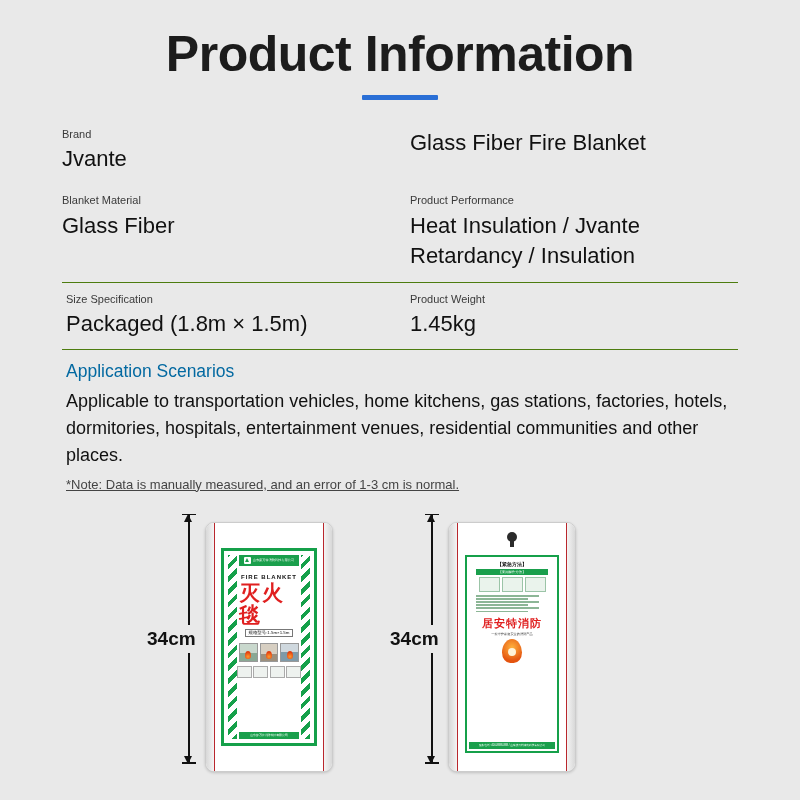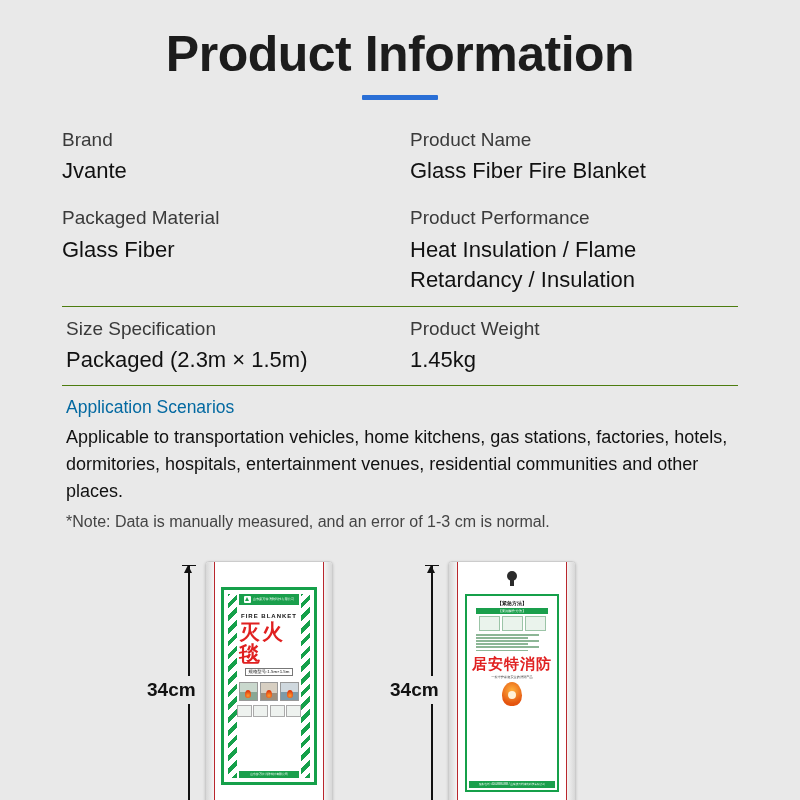--- a/index.html
+++ b/index.html
@@ -53,21 +53,21 @@
   }
   .spec-col {
     flex: 1 1 50%;
     padding-right: 10px;
     box-sizing: border-box;
   }
   .spec-col.right {
     padding-left: 10px;
   }
   .spec-label {
-    font-size: 19px;
+    font-size: 11px;
     color: #3a3a3a;
     line-height: 1.5;
   }
   .spec-value {
     font-size: 22px;
     color: #111;
     line-height: 1.38;
     margin-top: 2px;
   }
   .spec-block-label {
@@ -80,46 +80,47 @@
     font-size: 18px;
     color: #111;
     line-height: 1.5;
     margin-top: 3px;
     padding-left: 4px;
   }
   .indent {
     padding-left: 4px;
   }
   .note {
-    font-size: 16px;
+    font-size: 13px;
     color: #444;
     margin-top: 8px;
     padding-left: 4px;
     padding-bottom: 6px;
+    text-decoration: underline;
   }
 
   
   .products {
     position: relative;
     margin-top: 4px;
     height: 290px;
   }
   .prod {
     position: absolute;
     top: 10px;
   }
   .prod.one { left: 205px; }
   .prod.two { left: 448px; }
 
   .bag {
     position: relative;
     width: 128px;
     height: 250px;
     background: #ffffff;
-    border-radius: 4px;
+    border-radius: 9px;
     box-sizing: border-box;
     border: 1px solid #cccccc;
     box-shadow: 0 1px 3px rgba(0,0,0,0.18);
     overflow: hidden;
   }
   .bag::before {
     content: "";
     position: absolute;
     left: 0; top: 0; bottom: 0;
     width: 8px;
@@ -330,21 +331,21 @@
     gap: 1.6px;
   }
   .textblk .ln {
     height: 1.5px;
     background: #2d7a3f;
     opacity: 0.55;
   }
   .textblk .ln.s { width: 72%; }
   .textblk .ln.m { width: 88%; }
   .back-title {
-    font-size: 15px;
+    font-size: 11px;
     font-weight: bold;
     color: #e02020;
     letter-spacing: 1px;
     margin-top: 4px;
     font-family: Liberation Serif, serif;
   }
   .back-sub {
     font-size: 3.2px;
     color: #333;
     margin-top: 1px;
@@ -371,21 +372,21 @@
     background: #1a9f4c;
     color: #fff;
     font-size: 2.7px;
     text-align: center;
     padding: 1.4px 0;
   }
 
   
   .dim-v {
     position: absolute;
-    top: 14px;
+    top: 2px;
     width: 52px;
     height: 250px;
   }
   .dim-v .line {
     position: absolute;
     left: 40px;
     top: 0; bottom: 0;
     width: 1.5px;
     background: #111;
   }
@@ -439,40 +440,39 @@
   <div class="title-rule"></div>
 
   <div class="specs">
 
     <div class="spec-row">
       <div class="spec-col">
         <div class="spec-label">Brand</div>
         <div class="spec-value">Jvante</div>
       </div>
       <div class="spec-col right">
-        <div class="spec-label">Product Name</div>
         <div class="spec-value">Glass Fiber Fire Blanket</div>
       </div>
     </div>
 
     <div class="spec-row">
       <div class="spec-col">
-        <div class="spec-label">Packaged Material</div>
+        <div class="spec-label">Blanket Material</div>
         <div class="spec-value">Glass Fiber</div>
       </div>
       <div class="spec-col right">
         <div class="spec-label">Product Performance</div>
-        <div class="spec-value">Heat Insulation / Flame Retardancy / Insulation</div>
+        <div class="spec-value">Heat Insulation / Jvante Retardancy / Insulation</div>
       </div>
     </div>
 
     <div class="spec-row divider">
       <div class="spec-col indent">
         <div class="spec-label">Size Specification</div>
-        <div class="spec-value">Packaged (2.3m × 1.5m)</div>
+        <div class="spec-value">Packaged (1.8m × 1.5m)</div>
       </div>
       <div class="spec-col right">
         <div class="spec-label">Product Weight</div>
         <div class="spec-value">1.45kg</div>
       </div>
     </div>
 
     <div class="spec-row divider" style="display:block;">
       <div class="spec-block-label">Application Scenarios</div>
       <div class="spec-block-value">Applicable to transportation vehicles, home kitchens, gas stations, factories, hotels, dormitories, hospitals, entertainment venues, residential communities and other places.</div>

